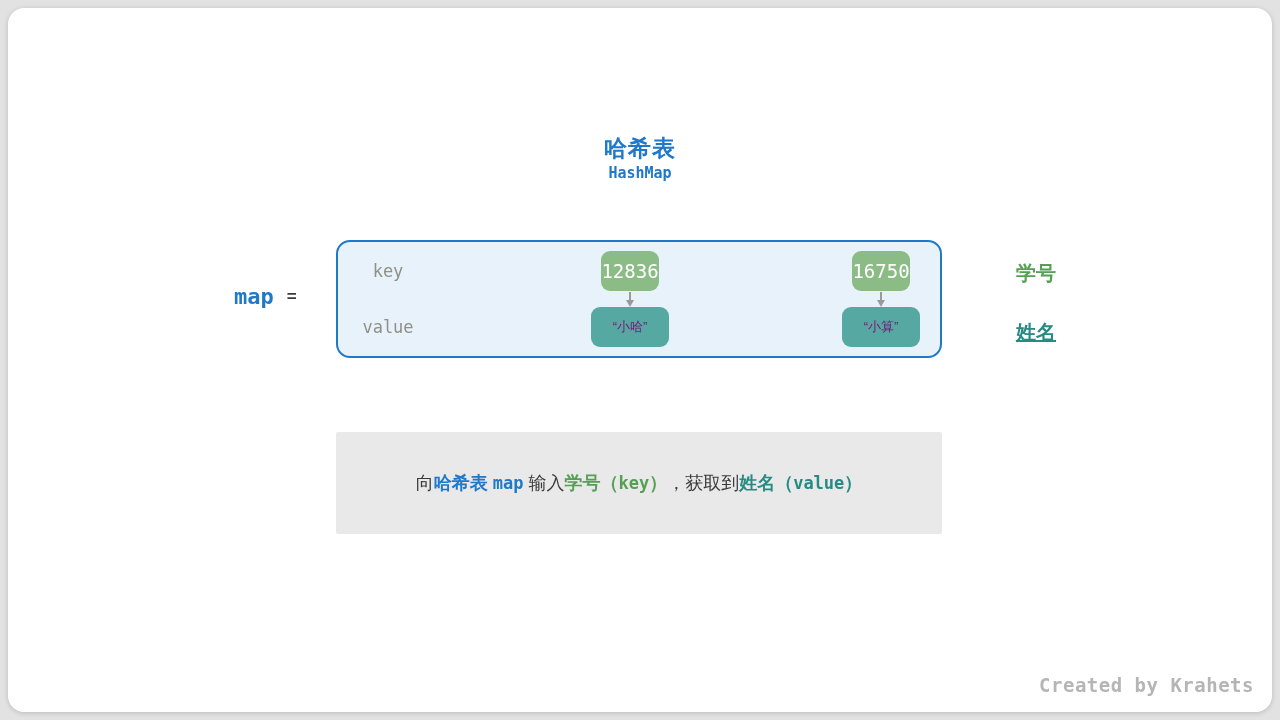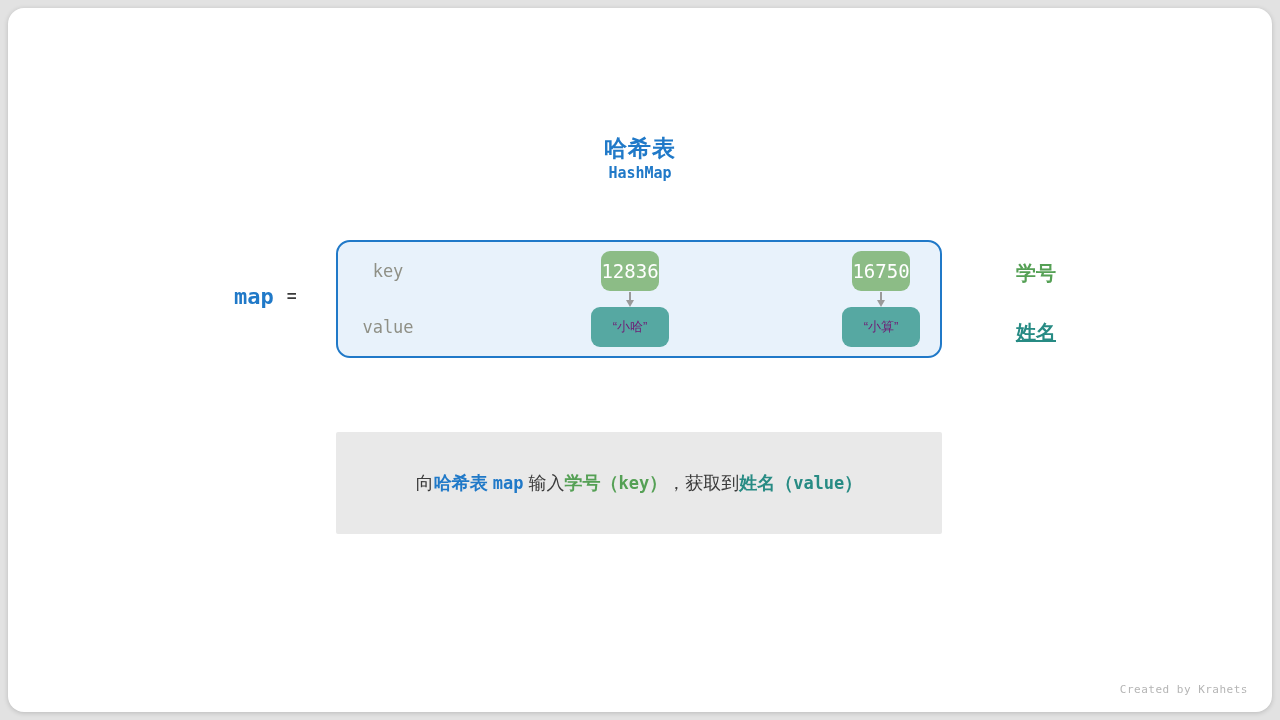--- a/index.html
+++ b/index.html
@@ -79,22 +79,22 @@
   }
   .caption-line{white-space:nowrap;}
   .seg.b{font-weight:bold;}
   .seg.blue{color:var(--blue);}
   .seg.green{color:var(--key-text);}
   .seg.teal{color:var(--value-text);}
   .seg.mono{font-family:"DejaVu Sans Mono","Liberation Mono",monospace;font-size:17px;}
 
   
   .watermark{
-    position:absolute;right:32px;bottom:24px;
-    color:var(--watermark);font-size:11px;letter-spacing:0.5px;
+    position:absolute;right:26px;bottom:24px;
+    color:var(--watermark);font-size:19px;letter-spacing:0.5px;font-weight:bold;
   }
 </style>
 </head>
 <body>
 
 <div class="card"></div>
 
 <div class="stage">
 
   <div class="title-block">

